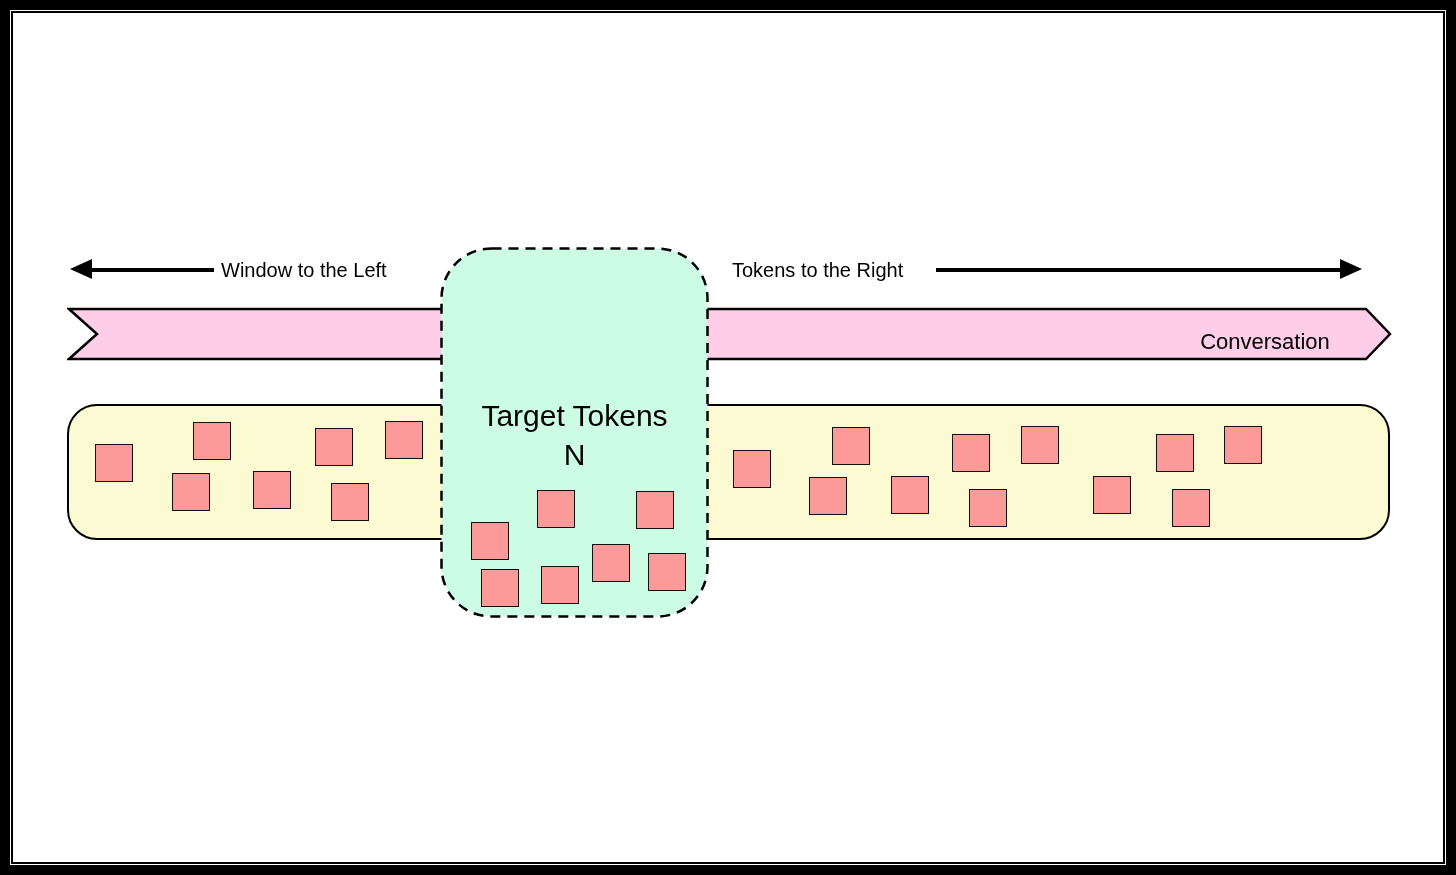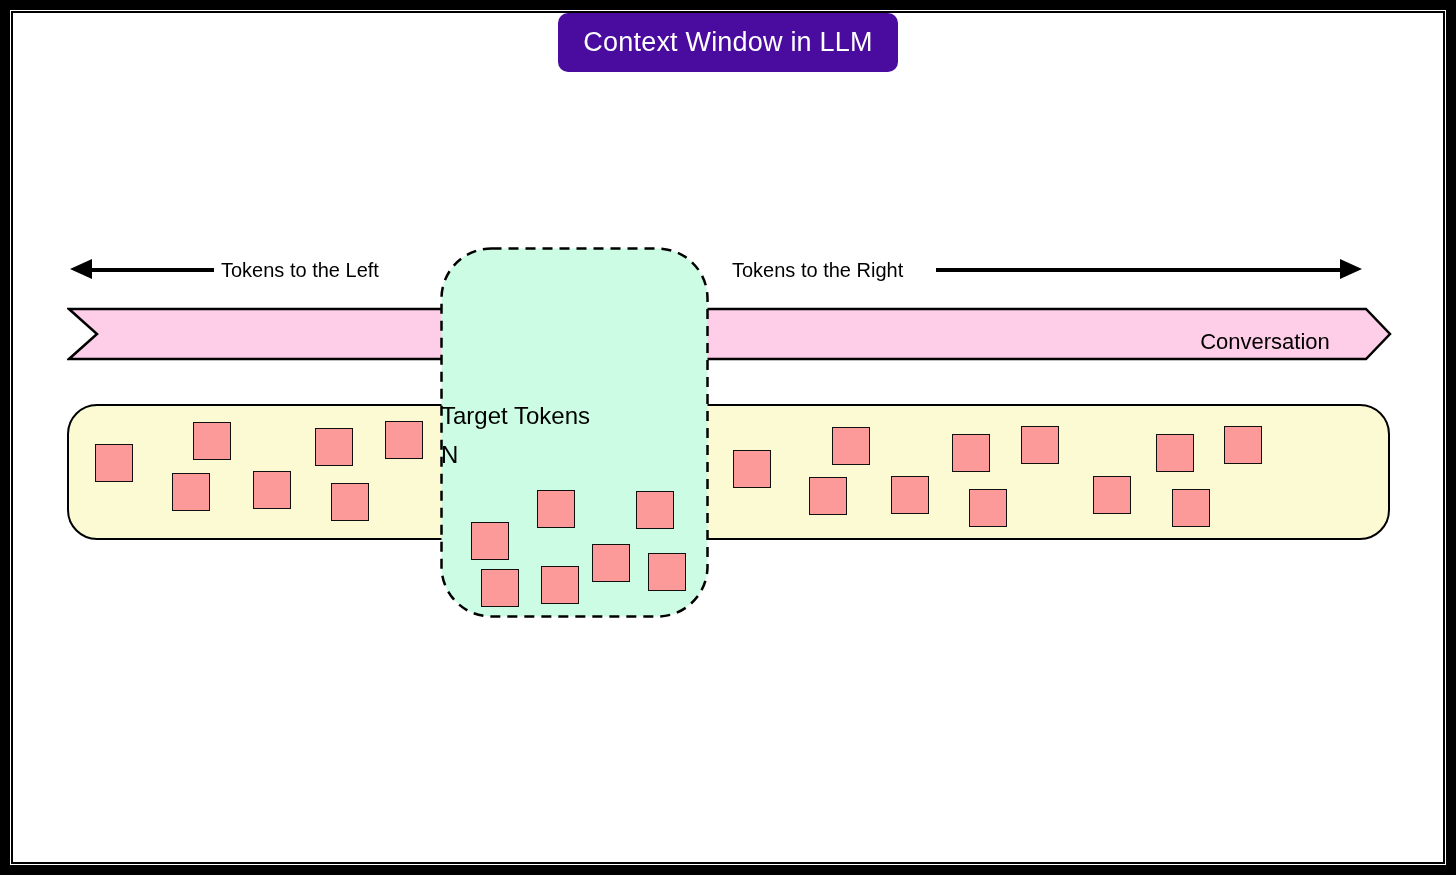--- a/index.html
+++ b/index.html
@@ -35,49 +35,46 @@
 
   .track {
     position:absolute; left:67px; top:404px; width:1323px; height:136px;
     background:var(--track-fill,#FBFAD2); border:2.5px solid #000; border-radius:30px;
     box-sizing:border-box; z-index:1;
   }
 
   .window-svg { position:absolute; left:439px; top:246px; z-index:2; }
   .window-svg rect { fill:var(--window-fill,#CCFCE3); stroke:#000; stroke-width:2.5; stroke-dasharray:10 7; }
   .window-title {
-    position:absolute; left:441px; top:396px; width:267px; text-align:left;
-    font-size:24px; line-height:39px; z-index:2;
+    position:absolute; left:441px; top:396px; width:267px; text-align:center;
+    font-size:30px; line-height:39px; z-index:2;
   }
   .window-caption {
     position:absolute; left:441px; top:630px; width:267px; text-align:center;
     font-size:22px; z-index:2;
   }
 
   .tokens-layer { position:absolute; inset:0; z-index:3; }
   .token {
     position:absolute; background:var(--token-fill,#FC9A9A);
     border:1.5px solid #101010; box-sizing:border-box;
   }
 </style>
 </head>
 <body>
 
 <div class="stage">
   <div class="canvas"></div>
 
   <div class="layer">
 
-    <div class="title-banner">
-      <span>Context Window in LLM</span>
-    </div>
 
     <div class="arrow-head left" style="left:70px;"></div>
     <div class="arrow-line" style="left:88px; width:126px;"></div>
-    <div class="arrow-label" style="left:221px;">Tokens to the Left</div>
+    <div class="arrow-label" style="left:221px;">Window to the Left</div>
 
     <div class="arrow-label" style="left:732px;">Tokens to the Right</div>
     <div class="arrow-line" style="left:936px; width:406px;"></div>
     <div class="arrow-head right" style="left:1340px;"></div>
 
     <svg class="ribbon-svg" width="1326" height="54" viewBox="0 0 1326 54">
       <path d="M 2 2 L 1299 2 L 1323 27 L 1299 52 L 2 52 L 30 27 Z"></path>
     </svg>
     <div class="ribbon-label">Conversation</div>
 

